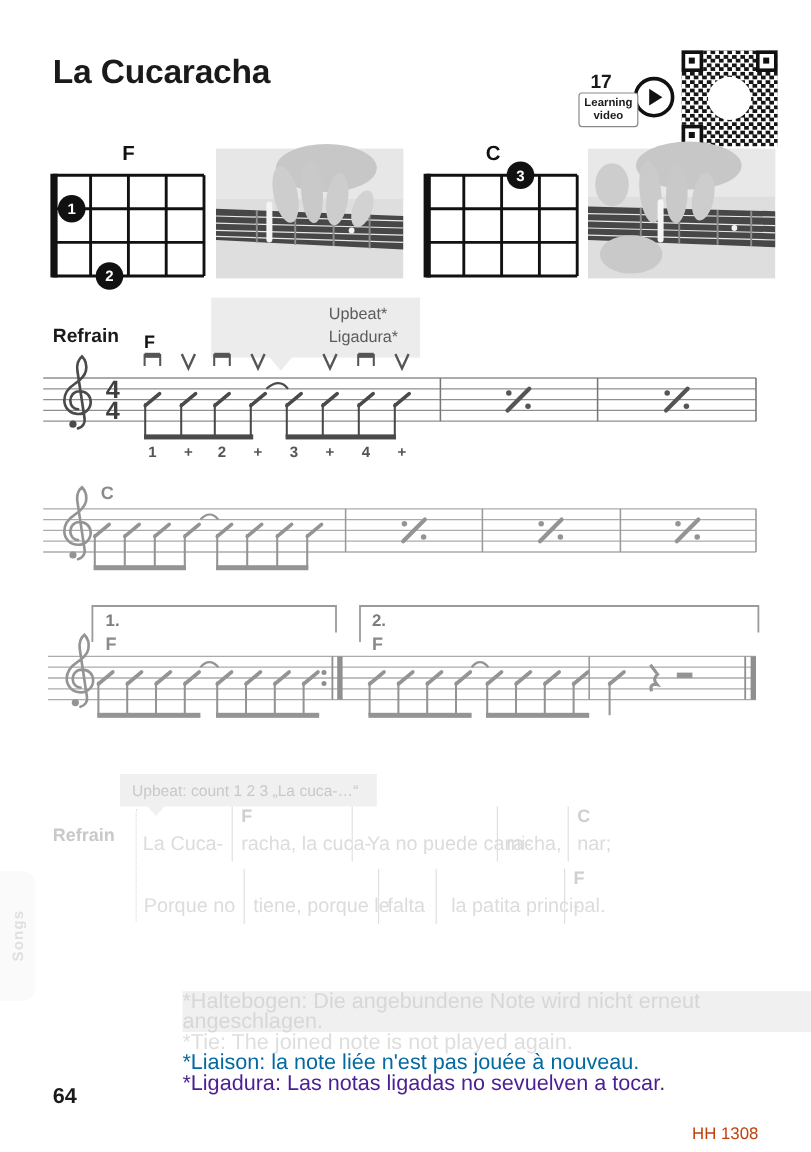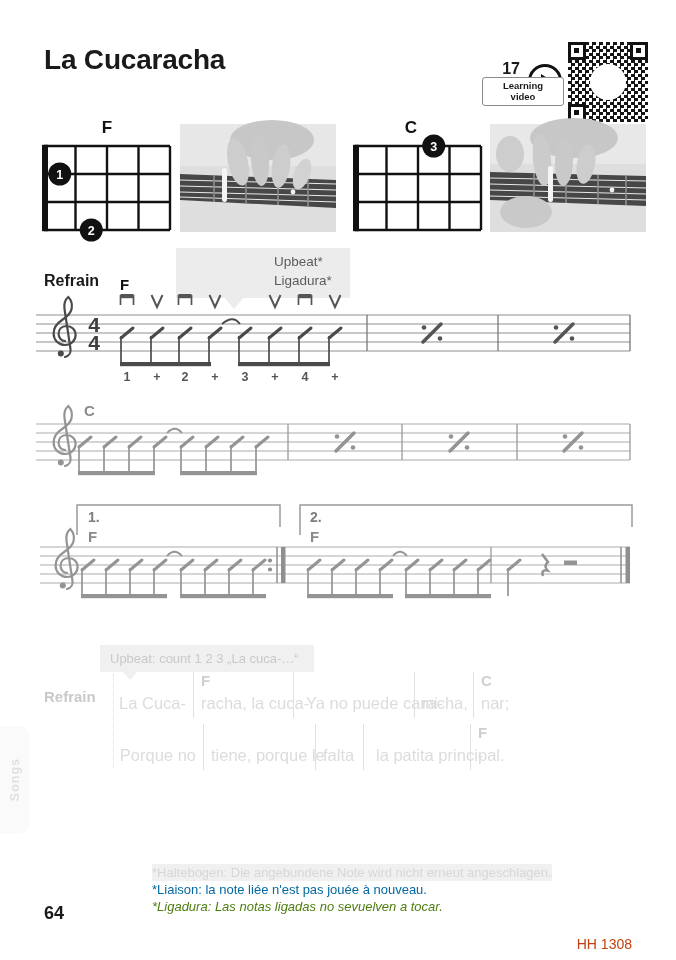--- a/index.html
+++ b/index.html
@@ -1,23 +1,23 @@
 <!DOCTYPE html>
 <html><head>
 <meta charset="utf-8">
 <style>
   html,body{margin:0;padding:0;background:#fff;}
   .page{position:relative;width:676px;height:960px;background:#fff;overflow:hidden;
         font-family:"Liberation Sans",sans-serif;color:#1a1a1a;}
   .abs{position:absolute;}
   
   .title{left:44px;top:44px;font-size:28px;font-weight:bold;letter-spacing:-.2px;}
-  .tracknum{left:492px;top:60px;width:28px;text-align:right;font-size:16px;font-weight:bold;}
+  .tracknum{left:492px;top:60px;width:28px;text-align:left;font-size:16px;font-weight:bold;}
   .lv-box{left:482px;top:77px;width:48px;background:#fff;border:1.5px solid #8a8a8a;border-radius:3px;
-          font-size:9.5px;font-weight:bold;text-align:center;line-height:1.2;padding:2px 16px;z-index:2;}
+          font-size:9.5px;font-weight:bold;text-align:center;line-height:1.2;padding:2px 0;z-index:2;}
   .play{left:528px;top:64px;width:28px;height:28px;border:3px solid #111;border-radius:50%;background:#fff;z-index:1;}
   .play-tri{left:10px;top:7px;width:0;height:0;border-left:11px solid #111;border-top:7px solid transparent;border-bottom:7px solid transparent;}
   .qr{left:568px;top:42px;width:80px;height:80px;
       background:repeating-conic-gradient(#161616 0% 25%, #ffffff 0% 50%) 0 0/7px 7px;}
   .finder{position:absolute;width:18px;height:18px;border:3.5px solid #111;background:#fff;box-sizing:border-box;}
   .finder::after{content:"";position:absolute;left:3px;top:3px;width:5px;height:5px;background:#111;}
   .qr-hole{position:absolute;left:22px;top:22px;width:36px;height:36px;border-radius:50%;background:#fff;}
   
   .tt{background:#ececec;color:#5c5c5c;font-size:13.5px;line-height:19px;}
   .tt-tie{left:176px;top:248px;width:174px;height:46px;padding-top:4px;}
@@ -32,26 +32,26 @@
   
   .lyr-label{left:44px;top:688px;font-size:15px;font-weight:bold;color:#c9c9c9;}
   .lyr-row{position:absolute;left:113px;height:46px;display:flex;color:#dcdcdc;font-size:16.5px;}
   .lyr-cell{position:relative;box-sizing:border-box;border-left:1px solid #e0e0e0;}
   .lyr-cell.first{border-left:none;}
   .lyr-chord{position:absolute;top:0;left:7px;font-size:15px;font-weight:bold;color:#cfcfcf;}
   .lyr-text{position:absolute;bottom:5px;left:7px;white-space:nowrap;}
   .lyr-text.r{left:auto;right:7px;}
   .lyr-dotted{left:113px;top:674px;height:94px;width:0;border-left:1px dotted #ddd;}
   
-  .fn{left:152px;top:864px;font-size:13px;line-height:17px;}
+  .fn{left:152px;top:826px;font-size:18px;line-height:17px;}
   .fn p{margin:0;width:fit-content;}
   .fn .l1{background:#f0f0f0;color:#d7d7d7;}
   .fn .l2{color:#dedede;}
   .fn .l3{color:#0369a1;}
-  .fn .l4{color:#4d7c0f;font-style:italic;}
+  .fn .l4{color:#4c1d95;}
   
   .songs-tab{left:0;top:726px;width:29px;height:108px;background:#fafafa;border-radius:0 10px 10px 0;
              display:flex;align-items:center;justify-content:center;}
   .songs-tab span{writing-mode:vertical-rl;transform:rotate(180deg);color:#e0e0e0;font-size:12.5px;font-weight:bold;letter-spacing:1px;}
   
   .pgnum{left:44px;top:903px;font-size:18px;font-weight:bold;}
   .catno{right:44px;top:936px;font-size:14px;color:#c2410c;}
   
   svg{position:absolute;overflow:visible;}
   .staff-dark{color:#4a4a4a;}
@@ -411,20 +411,21 @@
       <span class="lyr-text" style="left:12px">la patita princi-</span>
       </div>
     <div class="lyr-cell" style="width:166px">
       <span class="lyr-chord">F</span>
       <span class="lyr-text">pal.</span>
       </div>
   </div>
 
   <div class="abs fn">
     <p class="l1">*Haltebogen: Die angebundene Note wird nicht erneut angeschlagen.</p>
+    <p class="l2">*Tie: The joined note is not played again.</p>
     <p class="l3">*Liaison: la note liée n'est pas jouée à nouveau.</p>
     <p class="l4">*Ligadura: Las notas ligadas no sevuelven a tocar.</p>
   </div>
 
   <div class="abs songs-tab">
     <span>Songs</span>
   </div>
 
   <div class="abs pgnum">64</div>
   <div class="abs catno">HH 1308</div>

